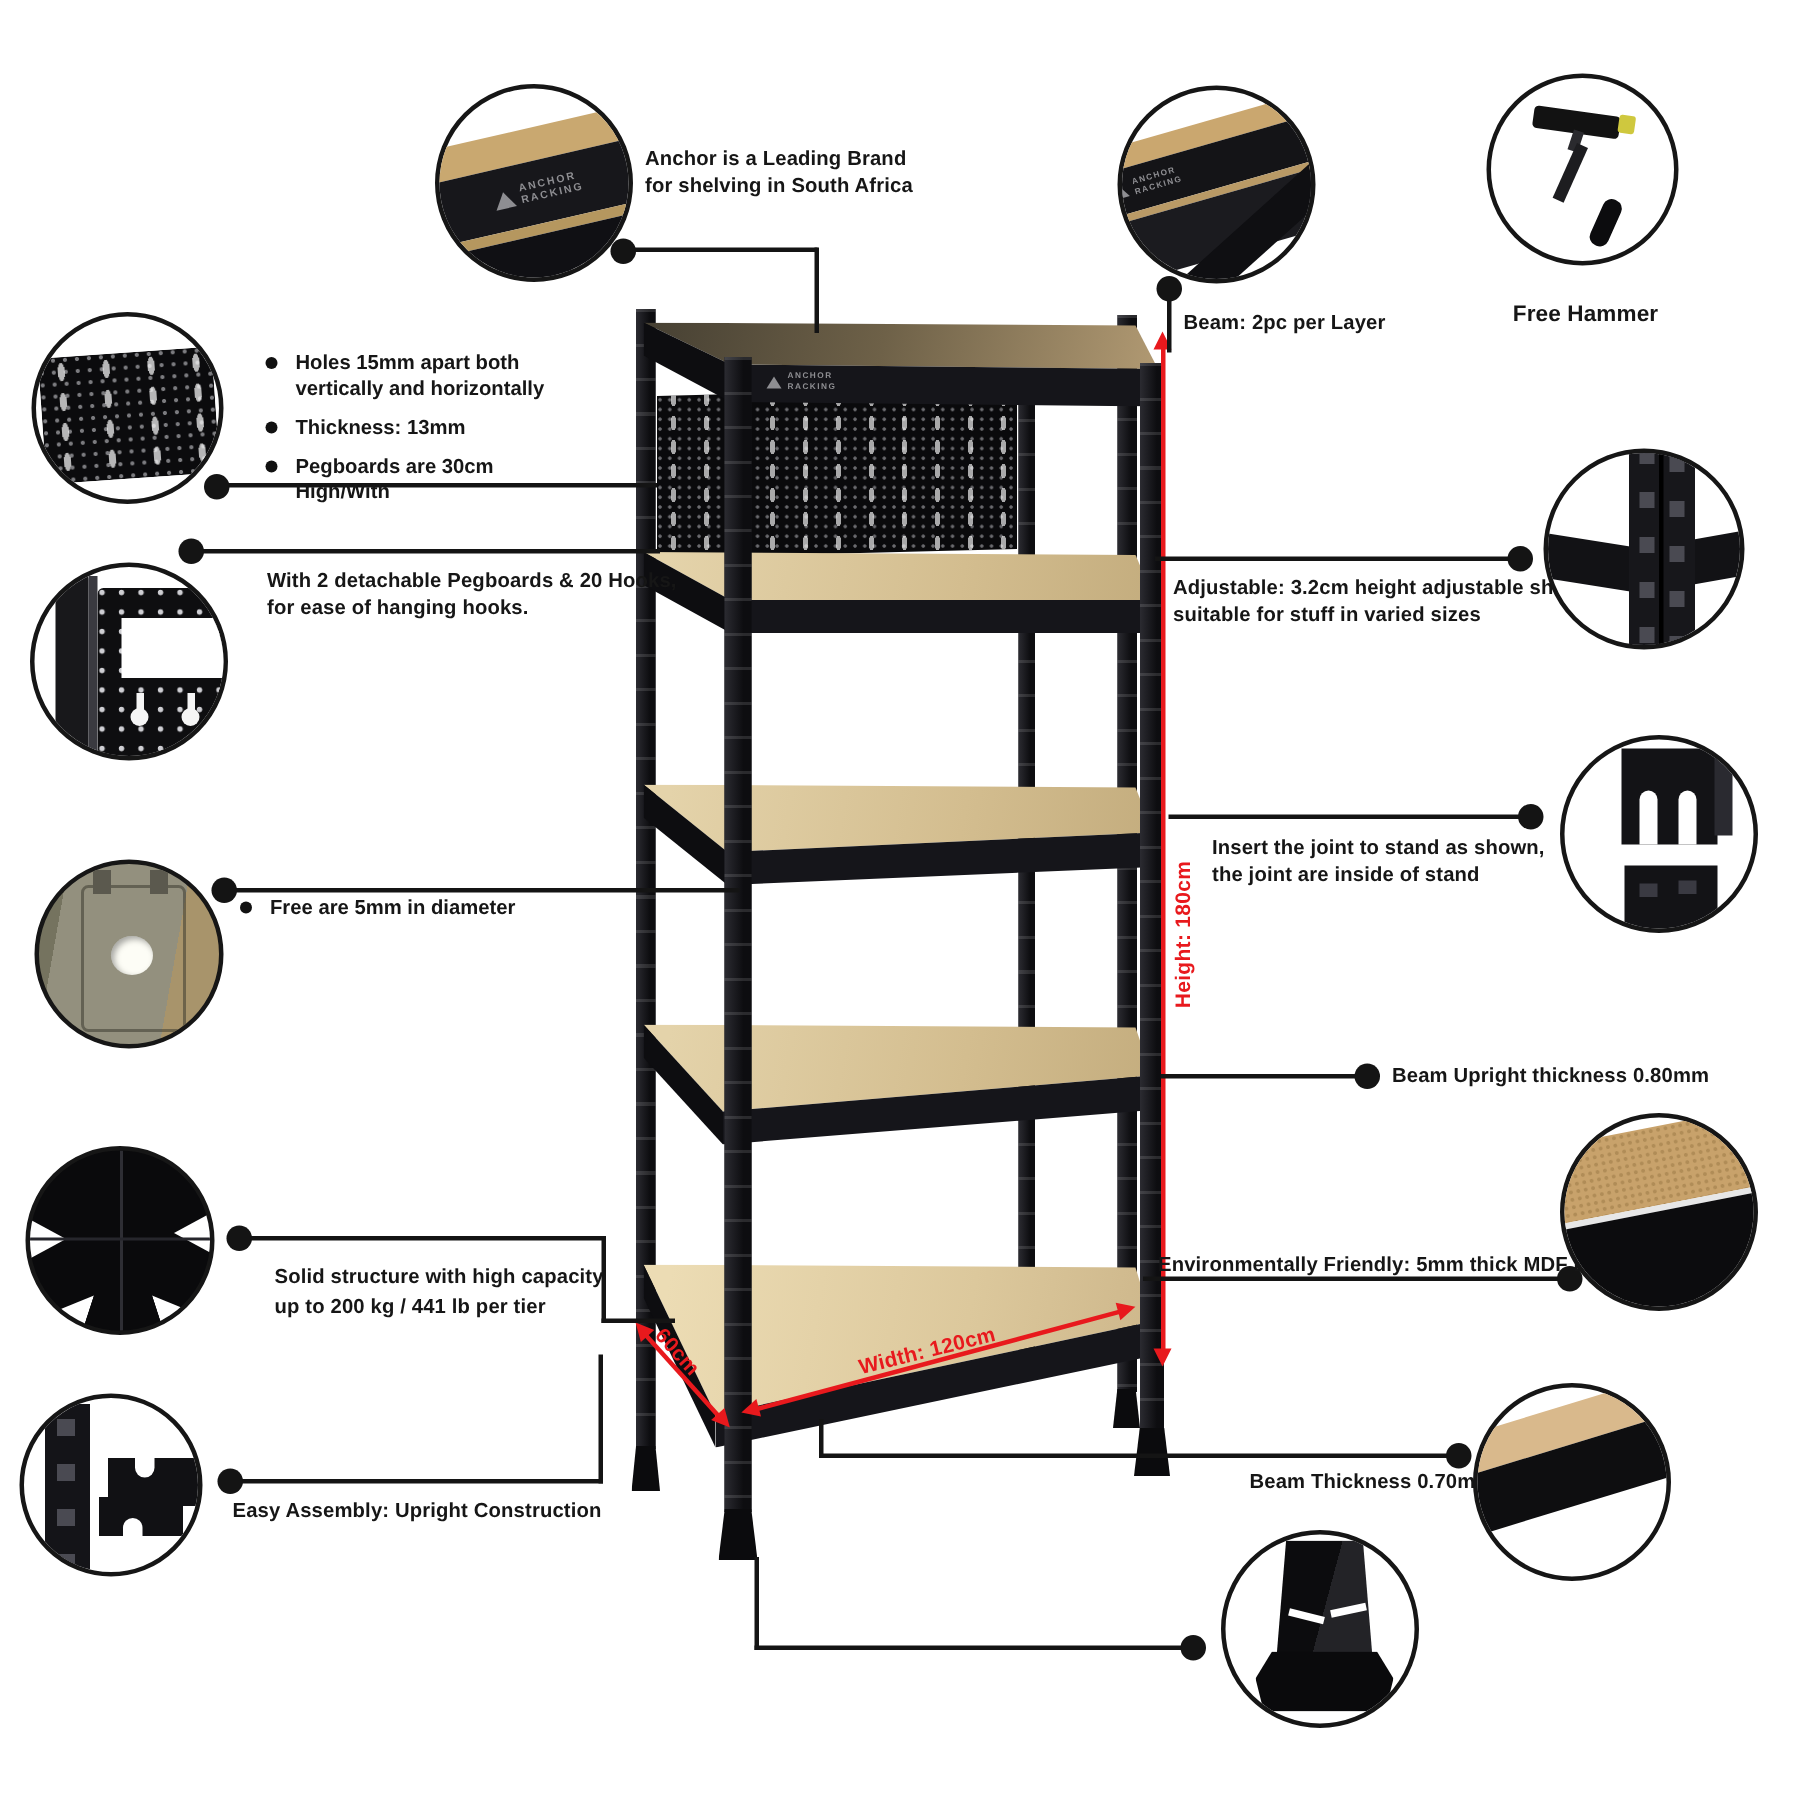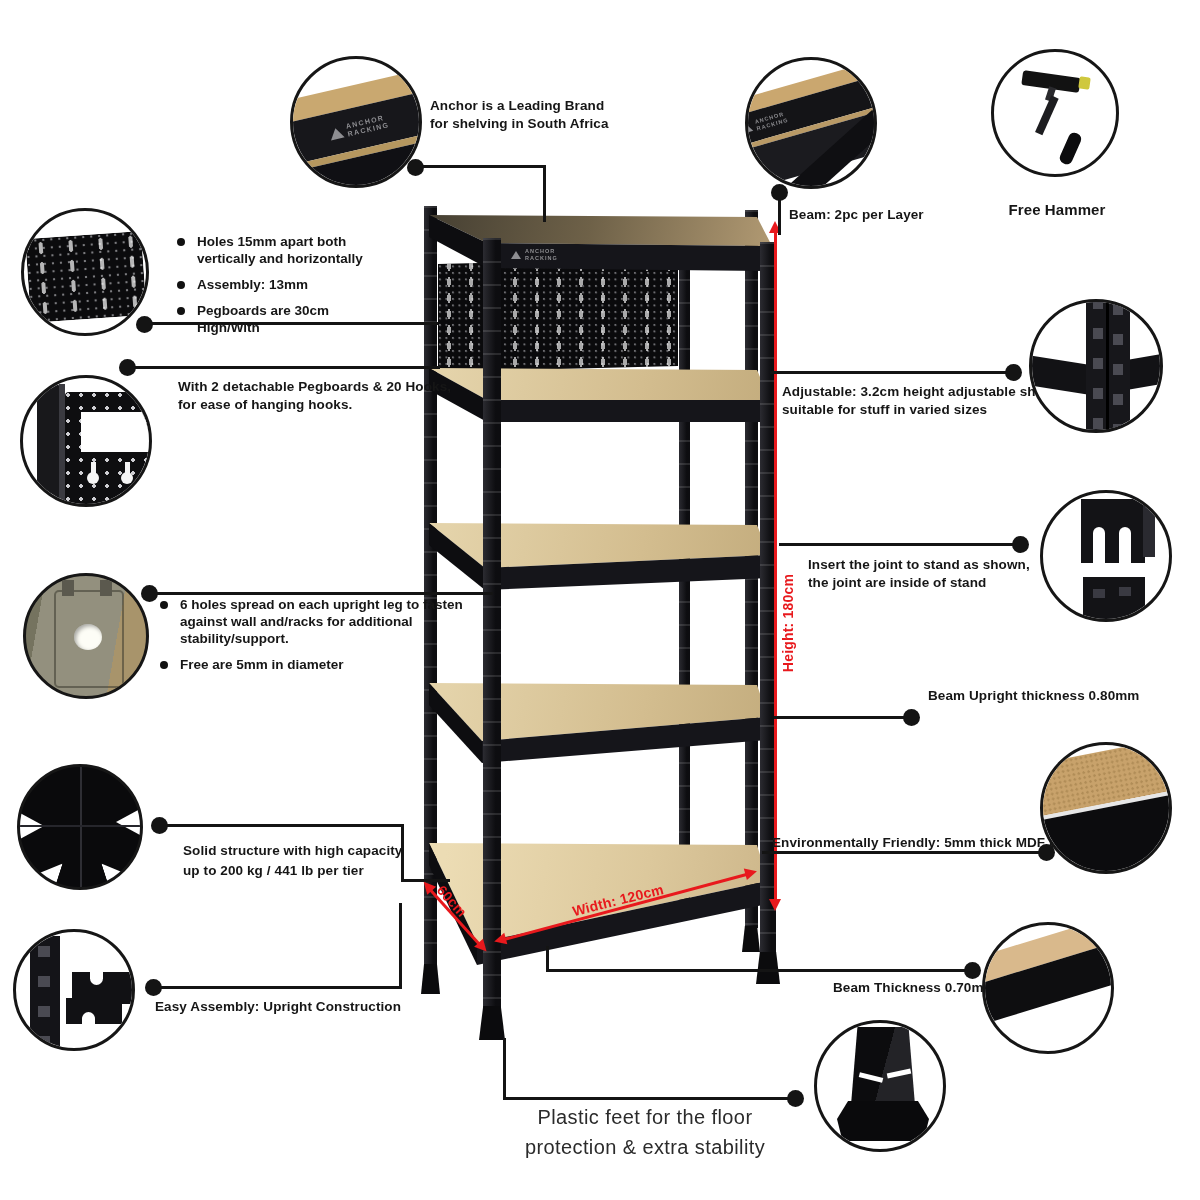--- a/index.html
+++ b/index.html
@@ -162,59 +162,54 @@
 
   <div class="lbl" style="left:430px;top:97px;width:180px;">
     <div>Anchor is a Leading Brand</div>
       <div>for shelving in South Africa</div>
   </div>
   <div class="lbl" style="left:789px;top:206px;">Beam: 2pc per Layer</div>
   <div class="lbl big" style="left:1000px;top:200px;width:114px;text-align:center;">Free Hammer</div>
 
   <ul class="blist" style="left:173px;top:234px;width:192px;">
     <li><span>Holes 15mm apart both vertically and horizontally</span></li>
-    <li><span>Assembly: 13mm</span></li>
+    <li><span>Thickness: 13mm</span></li>
     <li><span>Pegboards are 30cm High/With</span></li>
   </ul>
 
   <div class="lbl" style="left:178px;top:378px;">
     <div>With 2 detachable Pegboards &amp; 20 Hooks,</div>
       <div>for ease of hanging hooks.</div>
   </div>
 
   <ul class="blist" style="left:156px;top:597px;width:342px;">
-    <li><span>6 holes spread on each upright leg to fasten against wall and/racks for additional stability/support.</span></li>
     <li><span>Free are 5mm in diameter</span></li>
   </ul>
 
   <div class="lbl" style="left:183px;top:841px;line-height:1.45;">
     <div>Solid structure with high capacity</div>
       <div>up to 200 kg / 441 lb per tier</div>
   </div>
 
   <div class="lbl" style="left:155px;top:998px;">Easy Assembly: Upright Construction</div>
 
   <div class="lbl" style="left:782px;top:383px;">
     <div>Adjustable: 3.2cm height adjustable shelf</div>
       <div>suitable for stuff in varied sizes</div>
   </div>
 
   <div class="lbl" style="left:808px;top:556px;">
     <div>Insert the joint to stand as shown,</div>
       <div>the joint are inside of stand</div>
   </div>
 
-  <div class="lbl" style="left:928px;top:687px;">Beam Upright thickness 0.80mm</div>
+  <div class="lbl" style="left:928px;top:708px;">Beam Upright thickness 0.80mm</div>
   <div class="lbl" style="left:772px;top:834px;">Environmentally Friendly: 5mm thick MDF Board</div>
   <div class="lbl" style="left:833px;top:979px;">Beam Thickness 0.70mm</div>
 
-  <div class="soft" style="left:520px;top:1102px;width:250px;">
-    <div>Plastic feet for the floor</div>
-      <div>protection &amp; extra stability</div>
-  </div>
 
   <div class="circ" style="left:290px;top:56px;width:132px;height:132px;">
     <div class="art" style="left:-30px;top:-30px;width:190px;height:190px;transform:rotate(-13deg);">
       <div class="art" style="left:0;top:56px;width:190px;height:22px;background:#c9a870;"></div>
       <div class="art" style="left:0;top:78px;width:190px;height:42px;background:#17171b;display:flex;align-items:center;justify-content:center;">
         <div class="logo">
           <span class="tri"></span>
           <span class="tt"><span>ANCHOR</span><br><span>RACKING</span></span>
         </div>
       </div>

